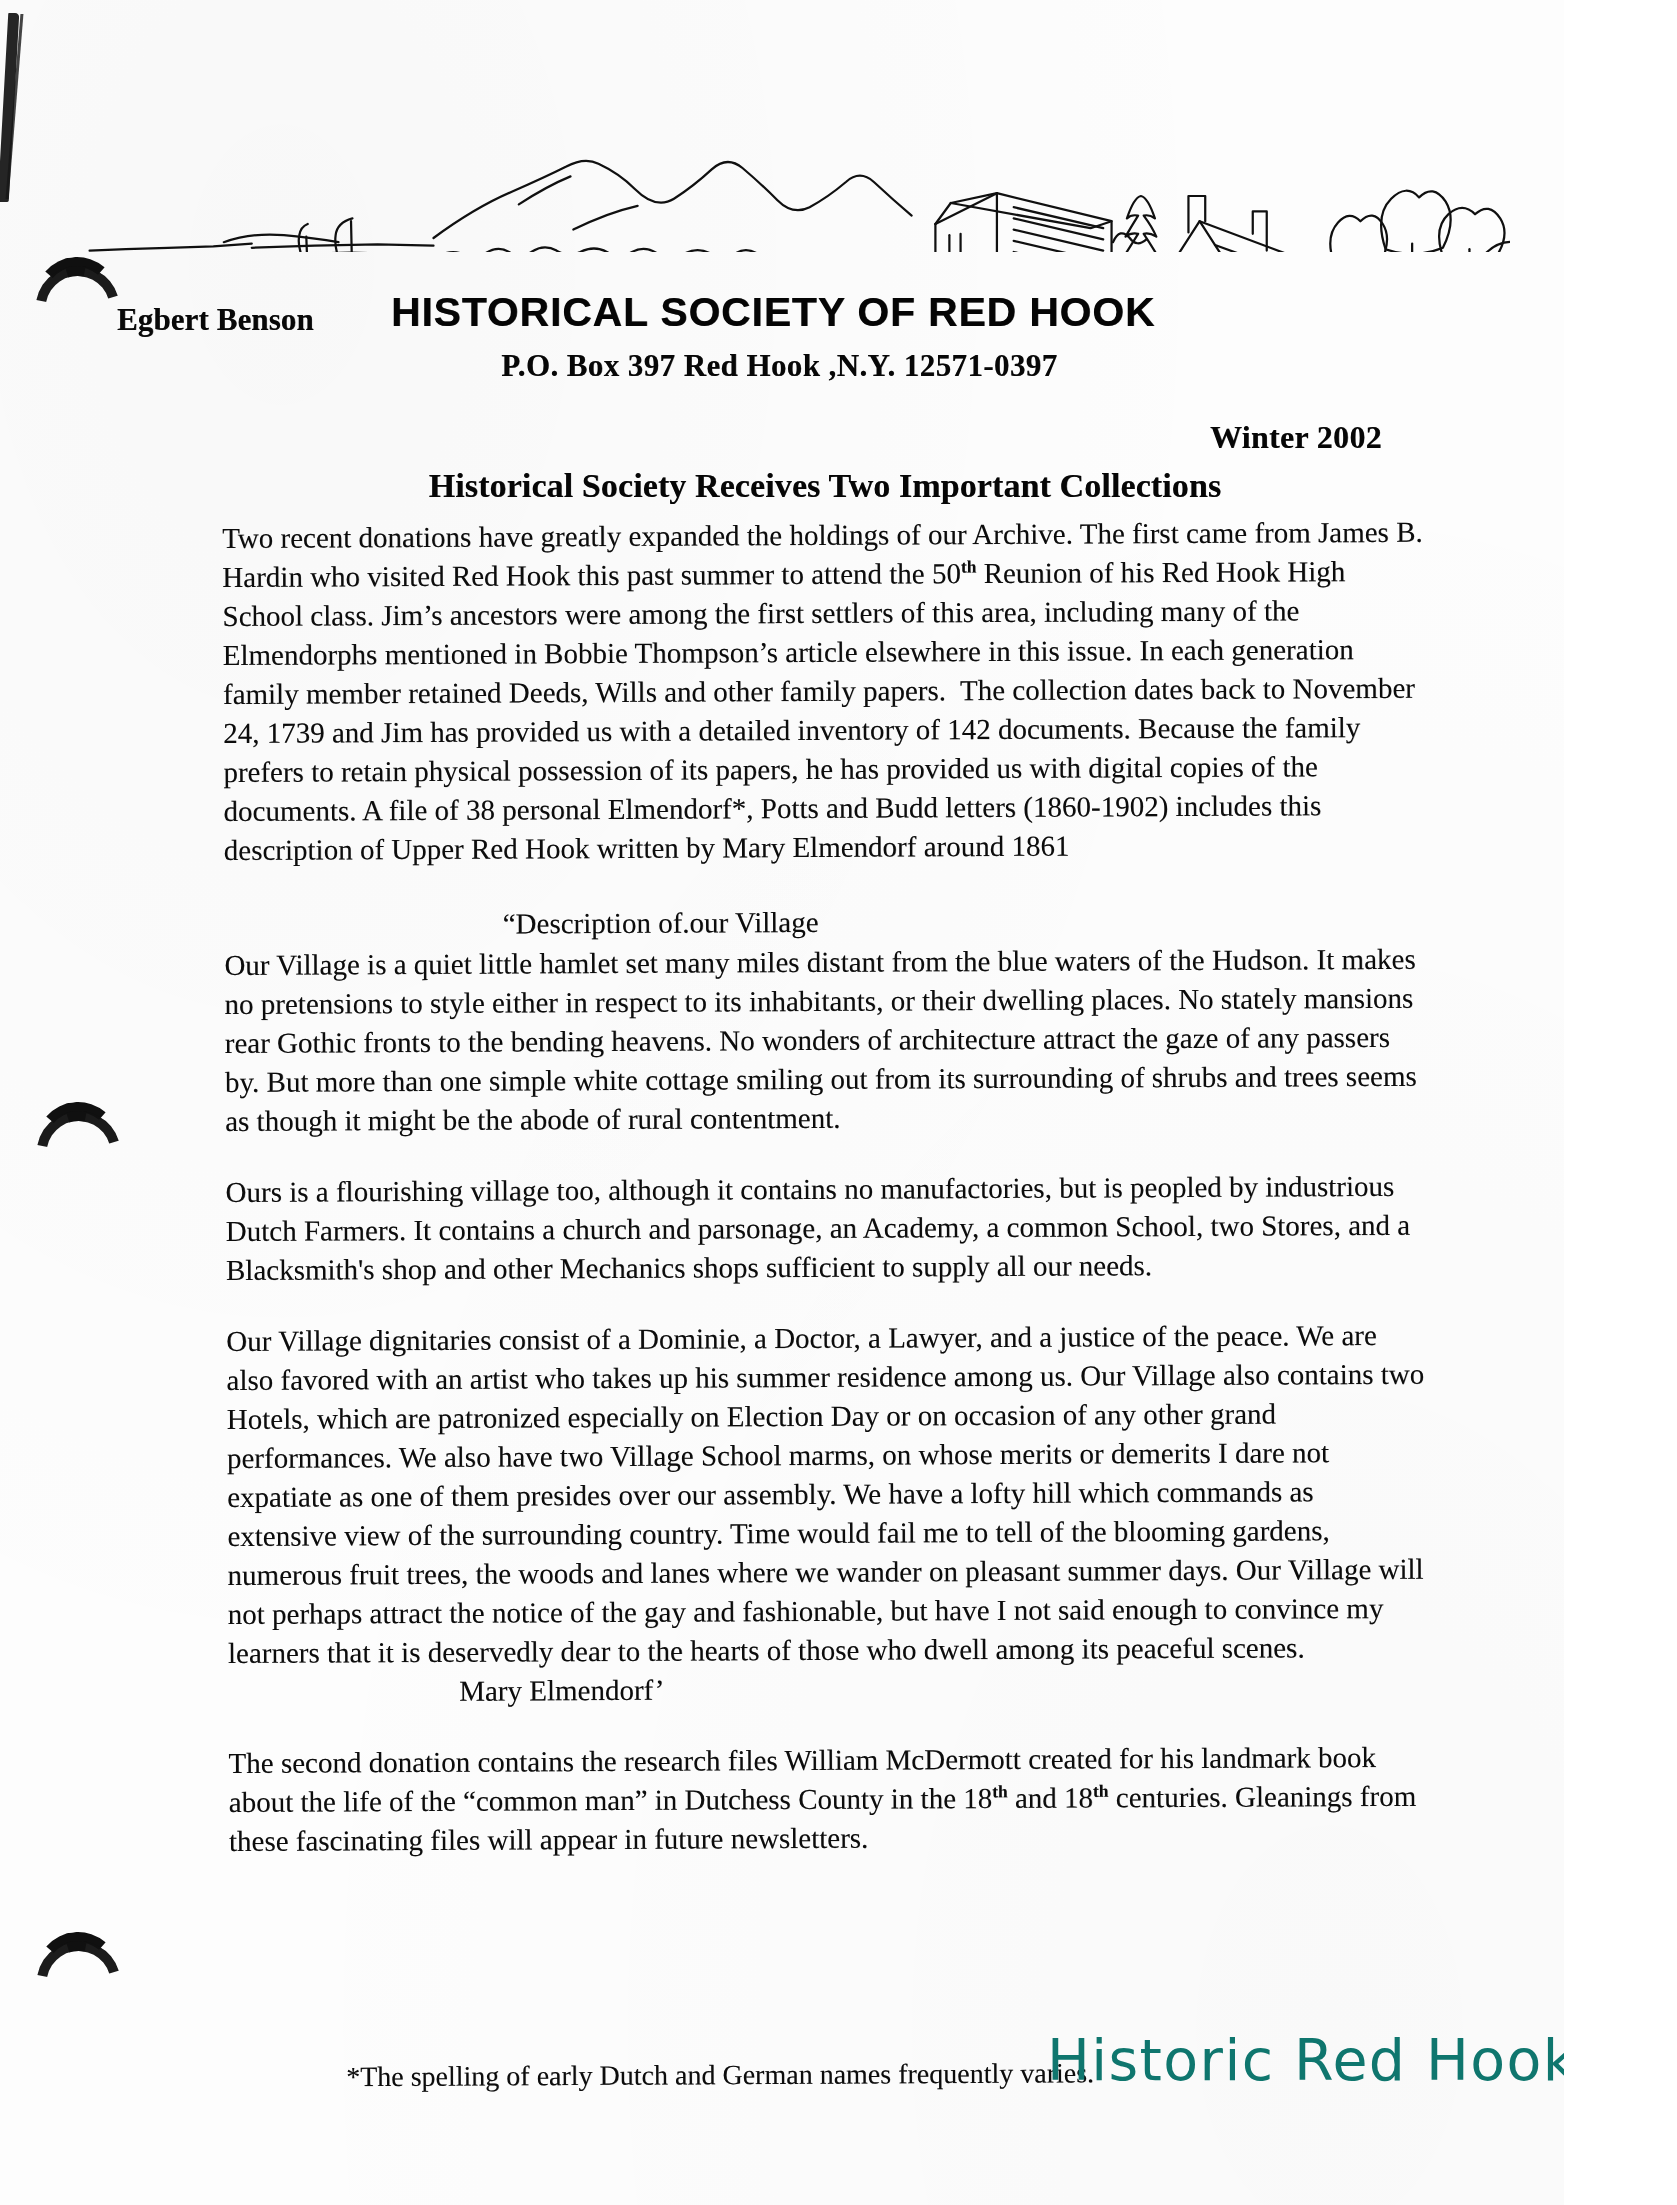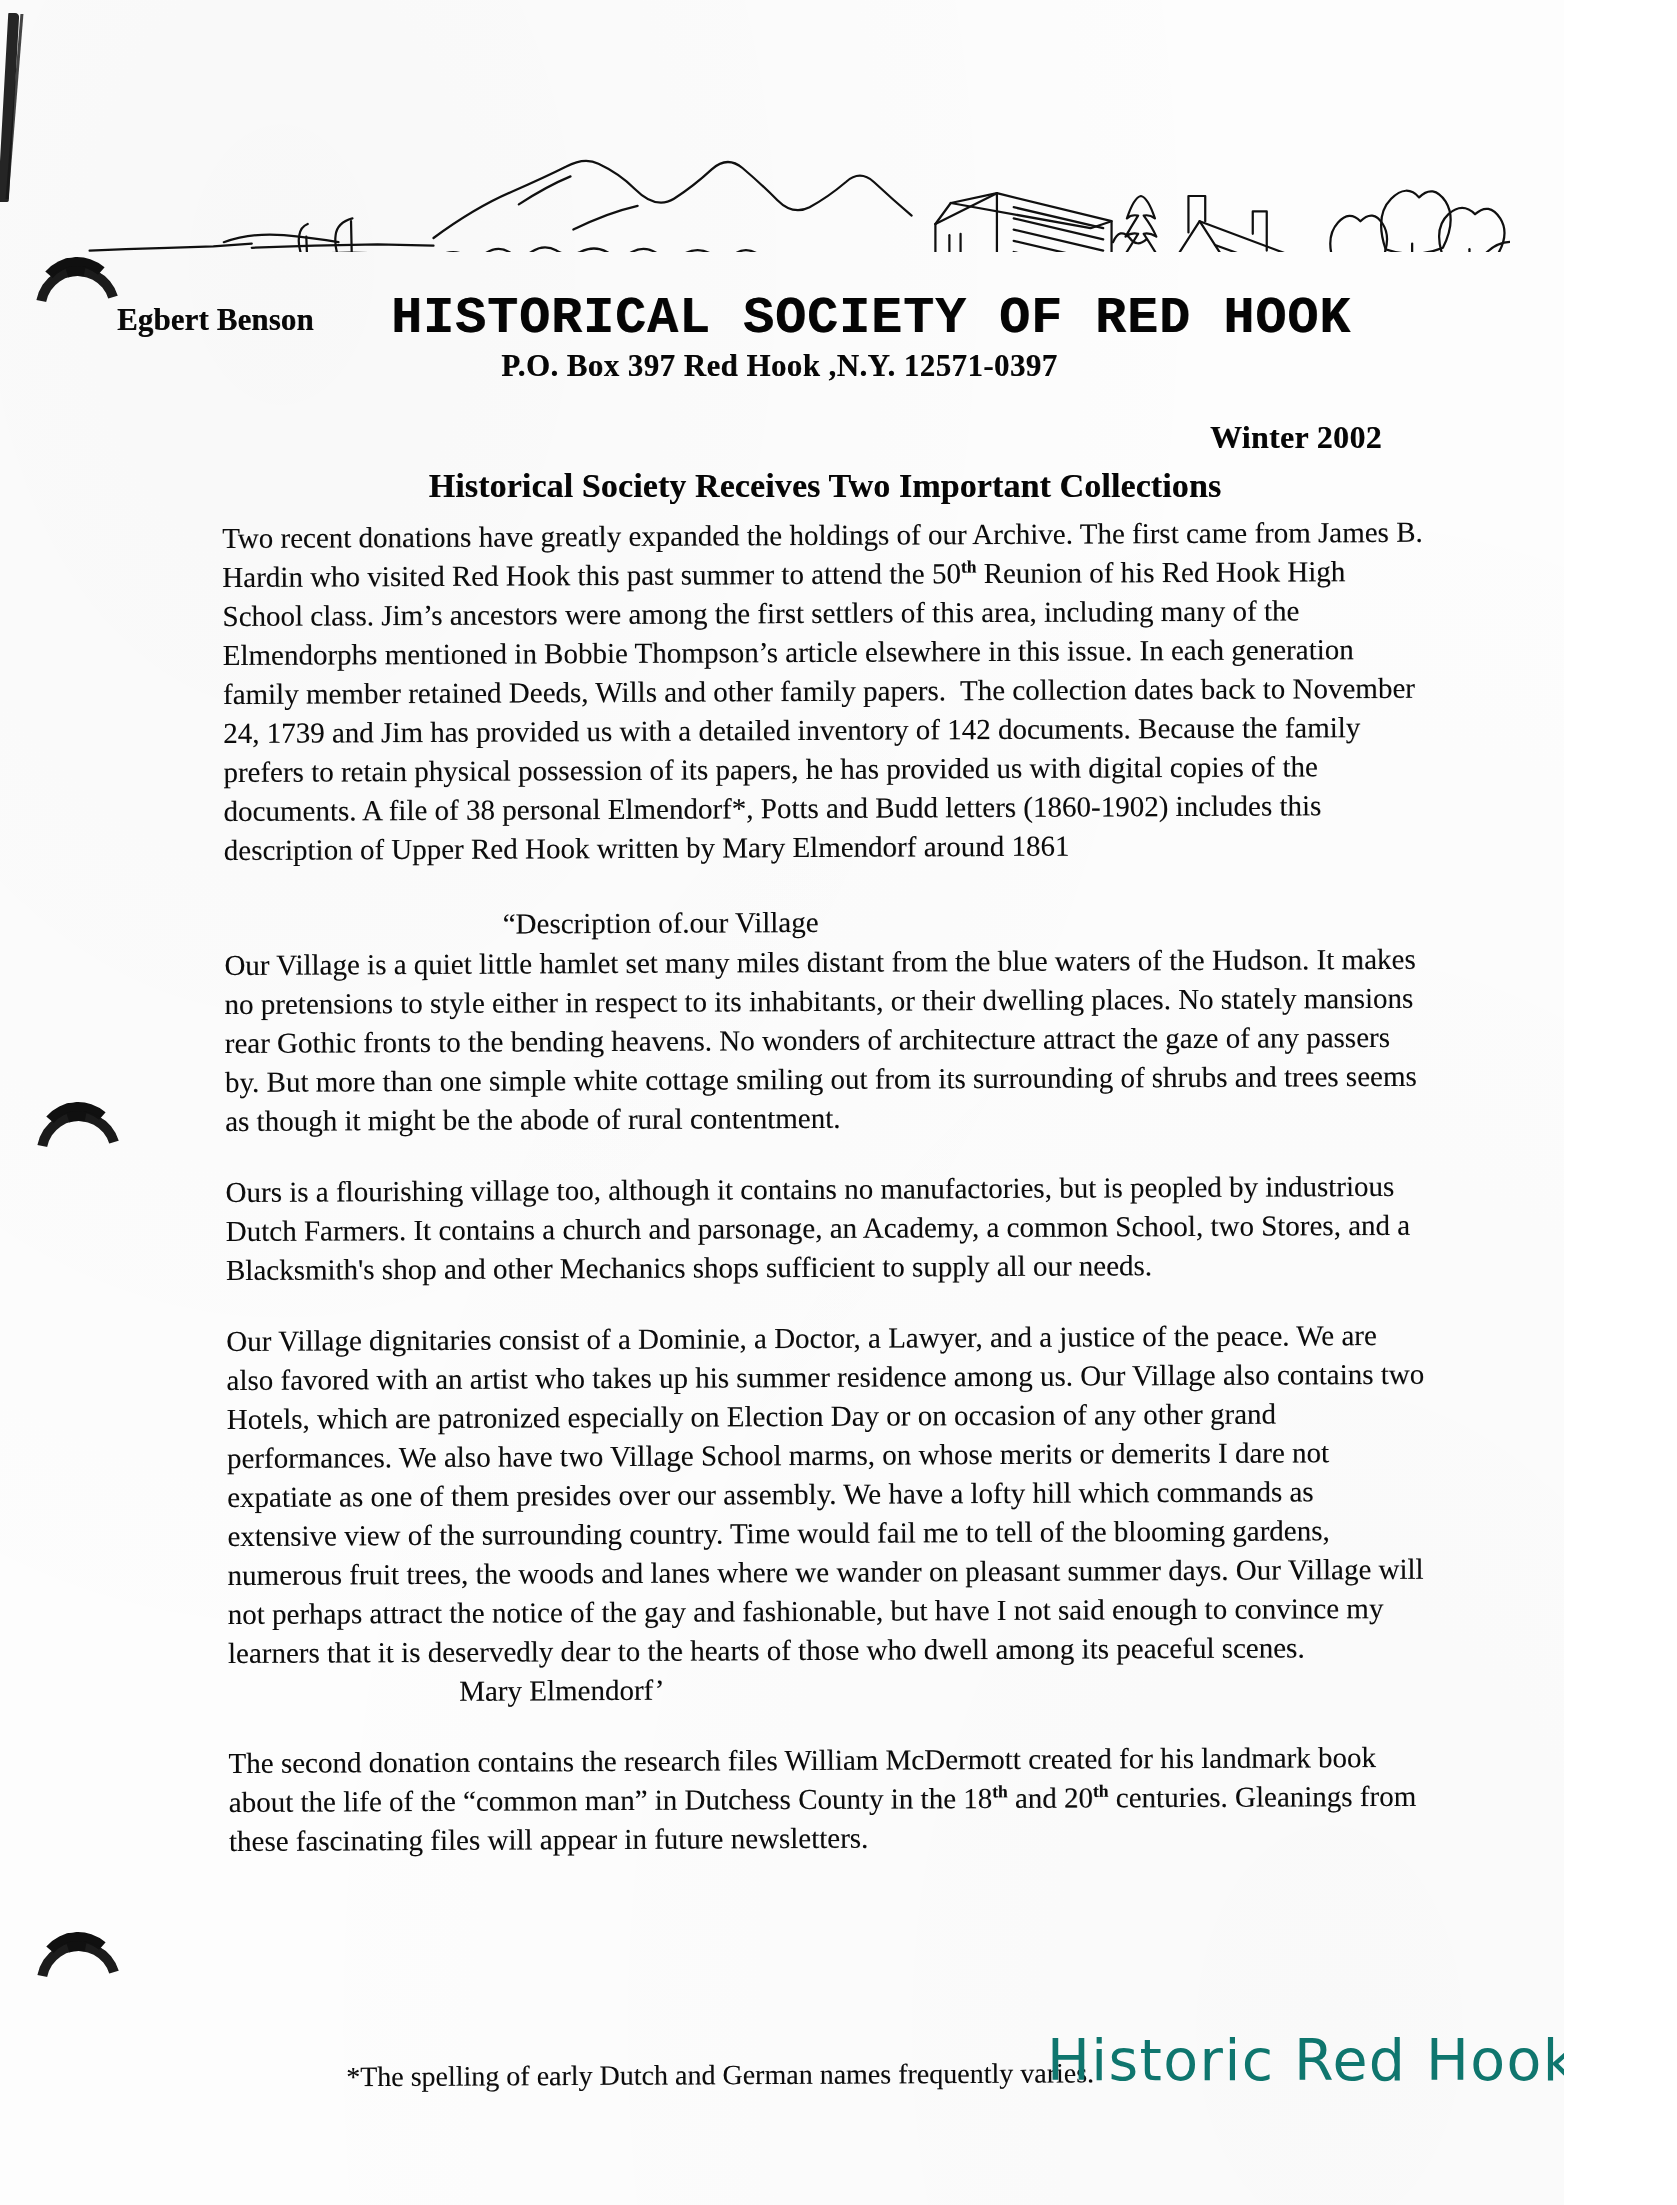--- a/index.html
+++ b/index.html
@@ -113,23 +113,23 @@
     font-weight: 700;
     font-size: 31px;
     letter-spacing: 0.1px;
     color: #080808;
     text-shadow: 0.4px 0 0 rgba(0,0,0,.55);
   }
   .org-name {
     position: absolute;
     left: 391px;
     top: 289px;
-    font-family: Liberation Mono, monospace;
+    font-family: Liberation Sans, sans-serif;
     font-weight: 700;
-    font-size: 52px;
+    font-size: 41px;
     letter-spacing: 0.8px;
     color: #050505;
     text-shadow: 0.5px 0 0 rgba(0,0,0,.6);
   }
   .org-address {
     position: absolute;
     left: 0;
     top: 348px;
     width: 1559px;
     text-align: center;
@@ -387,21 +387,21 @@
 
     <p class="para after-quote">Our Village is a quiet little hamlet set many miles distant from the blue waters of the Hudson. It makes no pretensions to style either in respect to its inhabitants, or their dwelling places. No stately mansions rear Gothic fronts to the bending heavens. No wonders of architecture attract the gaze of any passers by. But more than one simple white cottage smiling out from its surrounding of shrubs and trees seems as though it might be the abode of rural contentment.</p>
 
     <p class="para">Ours is a flourishing village too, although it contains no manufactories, but is peopled by industrious Dutch Farmers.  It contains a church and parsonage, an Academy, a common School, two Stores, and a Blacksmith's shop and other Mechanics shops sufficient to supply all our needs.</p>
 
     <p class="para">
       <span>Our Village dignitaries consist of a Dominie, a Doctor, a Lawyer, and a justice of the peace. We are also favored with an artist who takes up his summer residence among us. Our Village also contains two Hotels, which are patronized especially on Election Day or on occasion of any other grand performances. We also have two Village School marms, on whose merits or demerits I dare not expatiate as one of them presides over our assembly.  We have a lofty hill which commands as extensive view of the surrounding country.  Time would fail me to tell of the blooming gardens, numerous fruit trees, the woods and lanes where we wander on pleasant summer days.  Our Village will not perhaps attract the notice of the gay and fashionable, but have I not said enough to convince my learners that it is deservedly dear to the hearts of those who dwell among its peaceful scenes.</span><span class="signature">Mary Elmendorf’</span>
     </p>
 
     <p class="para">
-      <span>The second donation contains the research files William McDermott created for his landmark book about the life of the “common man” in Dutchess County in the 18</span><sup>th</sup><span> and 20</span><sup>th</sup><span> centuries. Gleanings from these fascinating files will appear in future newsletters.</span>
+      <span>The second donation contains the research files William McDermott created for his landmark book about the life of the “common man” in Dutchess County in the 18</span><sup>th</sup><span> and 18</span><sup>th</sup><span> centuries. Gleanings from these fascinating files will appear in future newsletters.</span>
     </p>
   </div>
 
   <div class="footnote skewed">*The spelling of early Dutch and German names frequently varies.</div>
 
   <div class="watermark">Historic Red Hook</div>
 
 </div>
 
 

